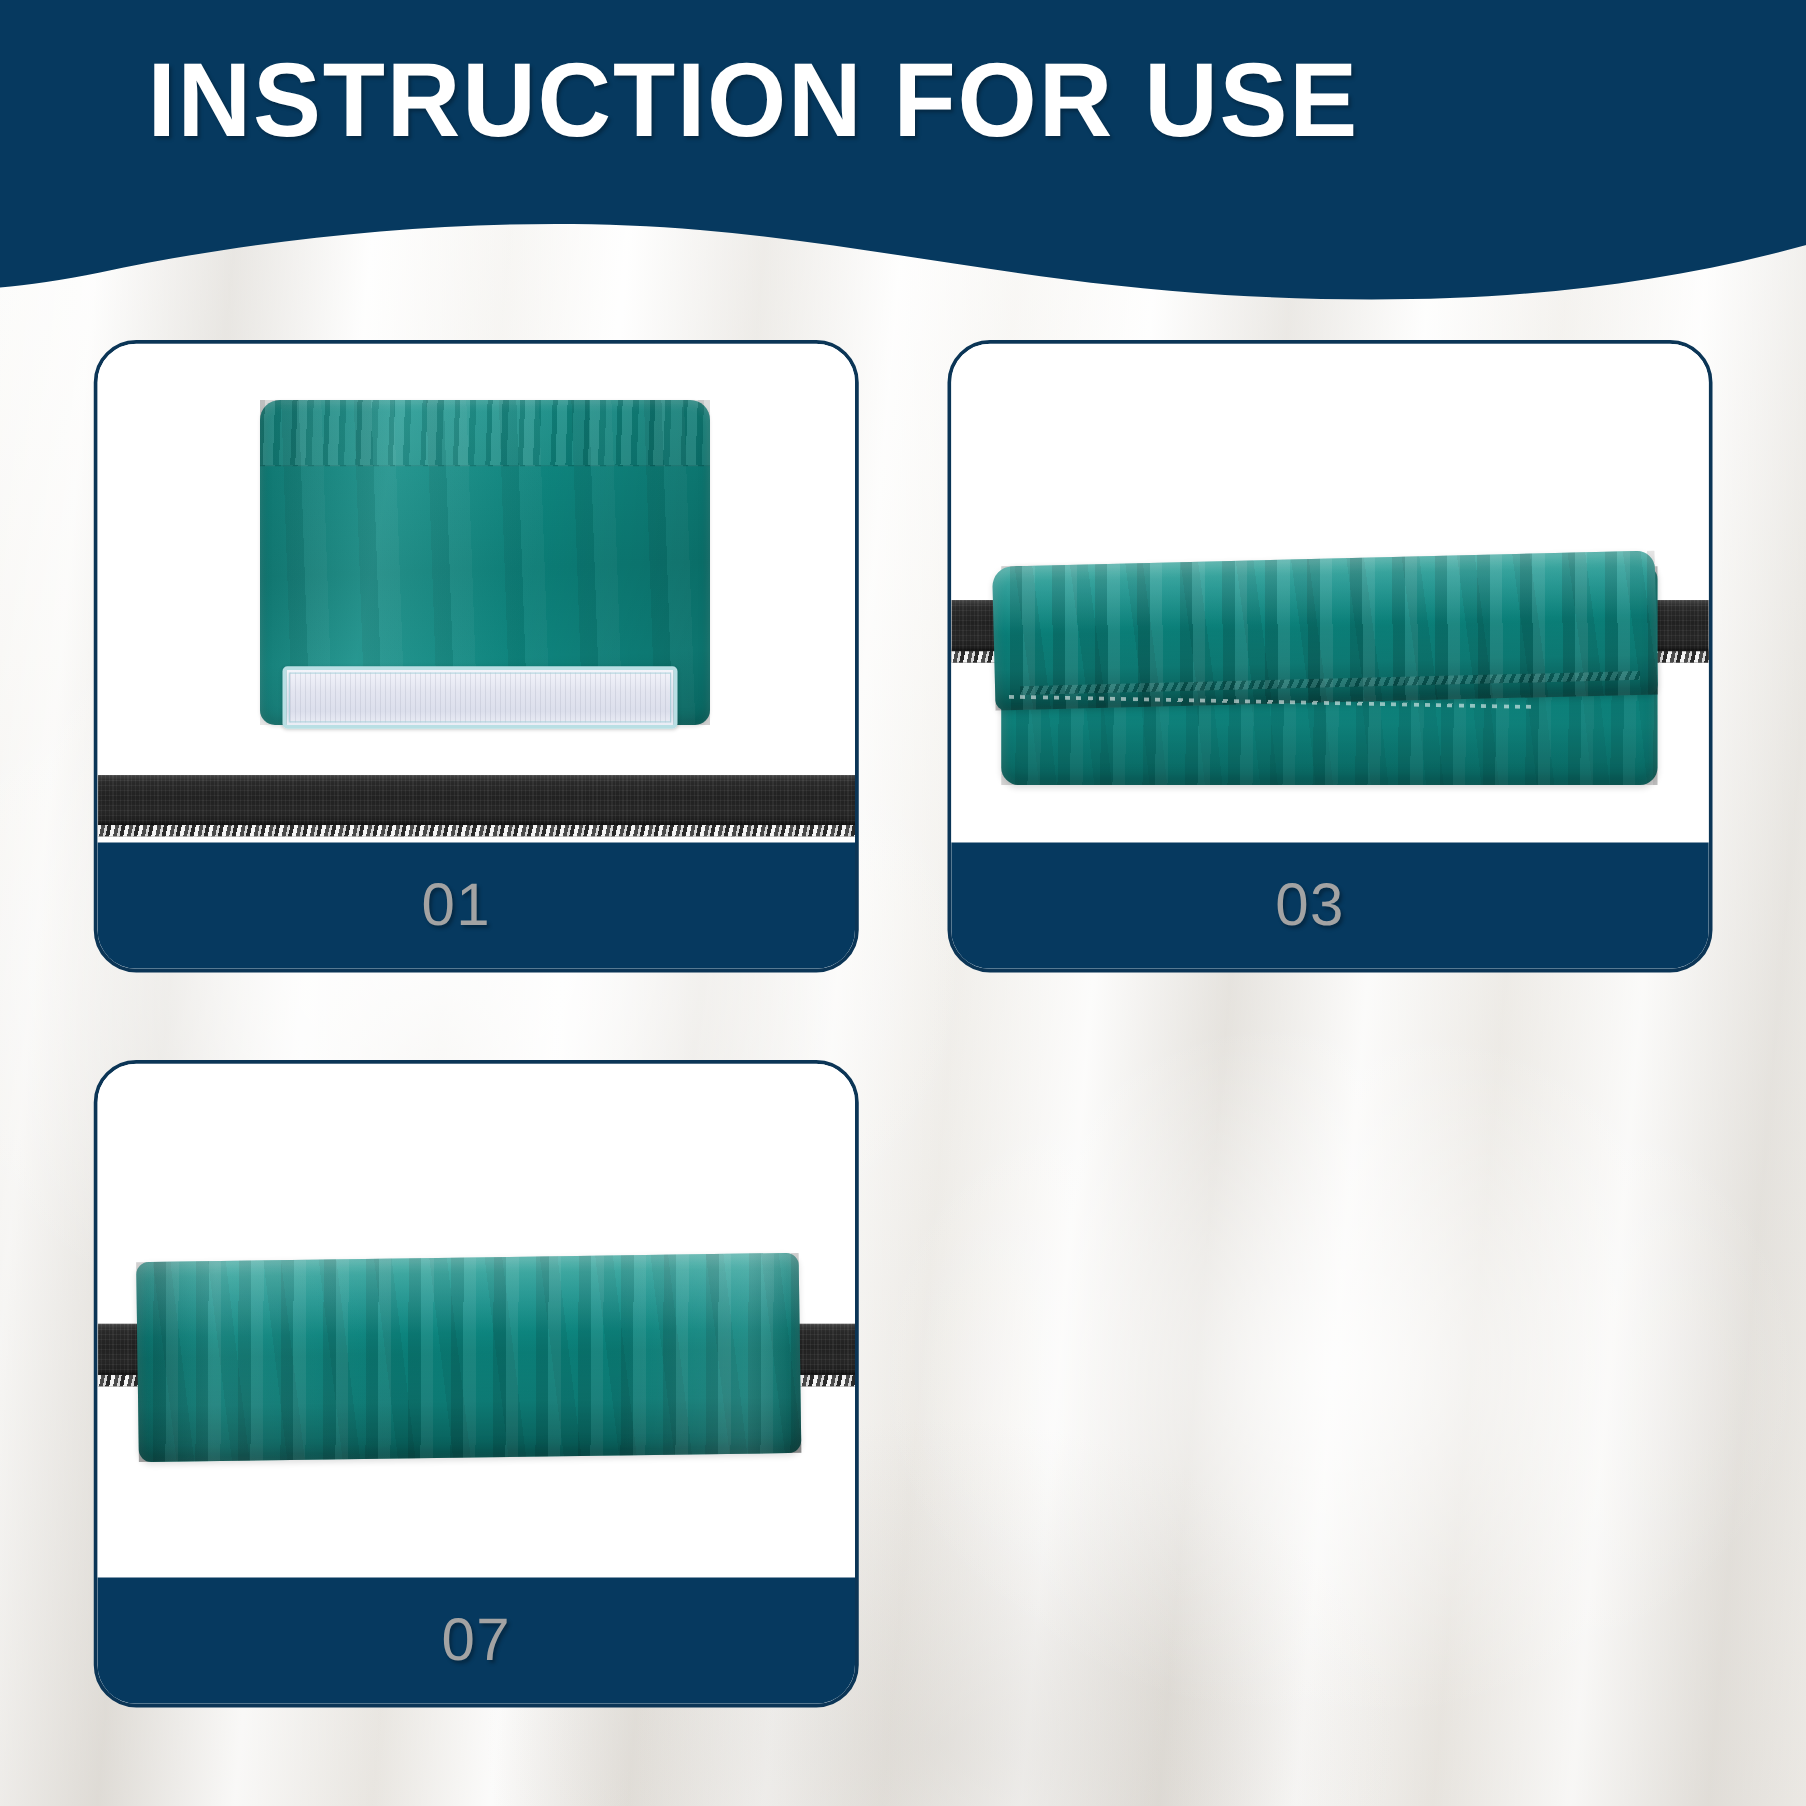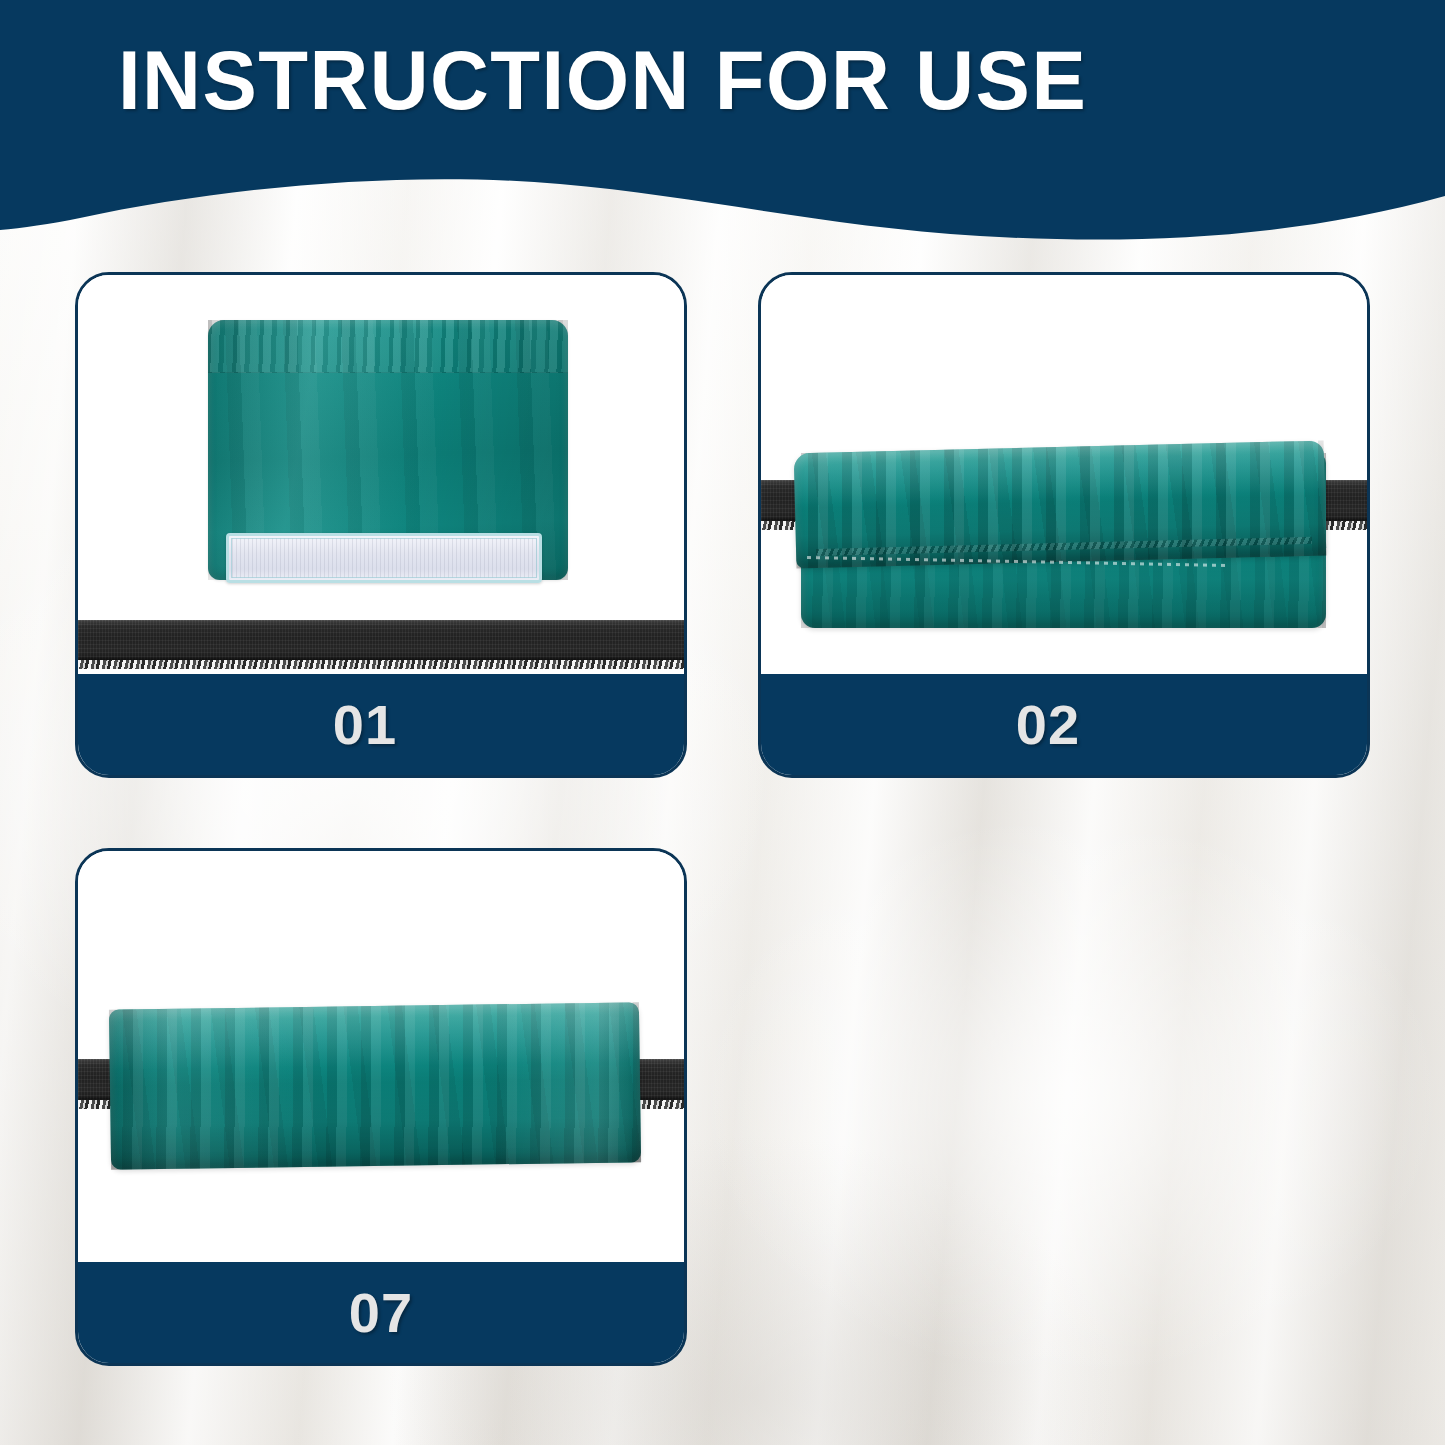--- a/index.html
+++ b/index.html
@@ -119,23 +119,23 @@
   .card-footer {
     position: absolute;
     left: 0; right: 0; bottom: 0;
     height: 101px;
     background: #06395f;
     display: flex;
     align-items: center;
     justify-content: center;
   }
   .card-footer .step-num {
-    font-size: 56px;
-    font-weight: bold;
-    color: #e5e5e5;
+    font-size: 48px;
+    font-weight: normal;
+    color: #a3a3a3;
     letter-spacing: 1px;
     text-shadow: 2px 2px 3px rgba(0,0,0,0.30);
     transform: translateX(-16px);
     line-height: 1;
   }
   .card-footer.centered .step-num { transform: translateX(0); }
 
   
   .belt {
     position: absolute;
@@ -334,21 +334,21 @@
         <div class="ruched" style="left:34px; top:172px; width:530px; height:115px; border-radius:16px 14px 8px 8px; transform:rotate(-1.4deg);">
           <div class="ruche-texture"></div>
           <div class="cover-shade" style="background:linear-gradient(180deg, rgba(255,255,255,0.20) 0%, rgba(0,0,0,0.04) 45%, rgba(0,0,0,0.26) 100%);"></div>
           <div class="zigzag" style="left:20px; right:14px; bottom:12px;"></div>
         </div>
 
         <div class="seam" style="left:46px; top:285px; width:420px; transform:rotate(1.1deg);"></div>
 
       </div>
       <div class="card-footer">
-        <span class="step-num">02</span>
+        <span class="step-num">03</span>
       </div>
     </div>
 
     <div class="card">
       <div class="card-photo">
 
         <div class="belt" style="left:0px; top:208px; width:612px; height:50px;"></div>
 
         <div class="ruched" style="left:32px; top:155px; width:530px; height:160px; border-radius:10px; transform:rotate(-0.8deg);">
           <div class="ruche-texture" style="opacity:0.60;"></div>

